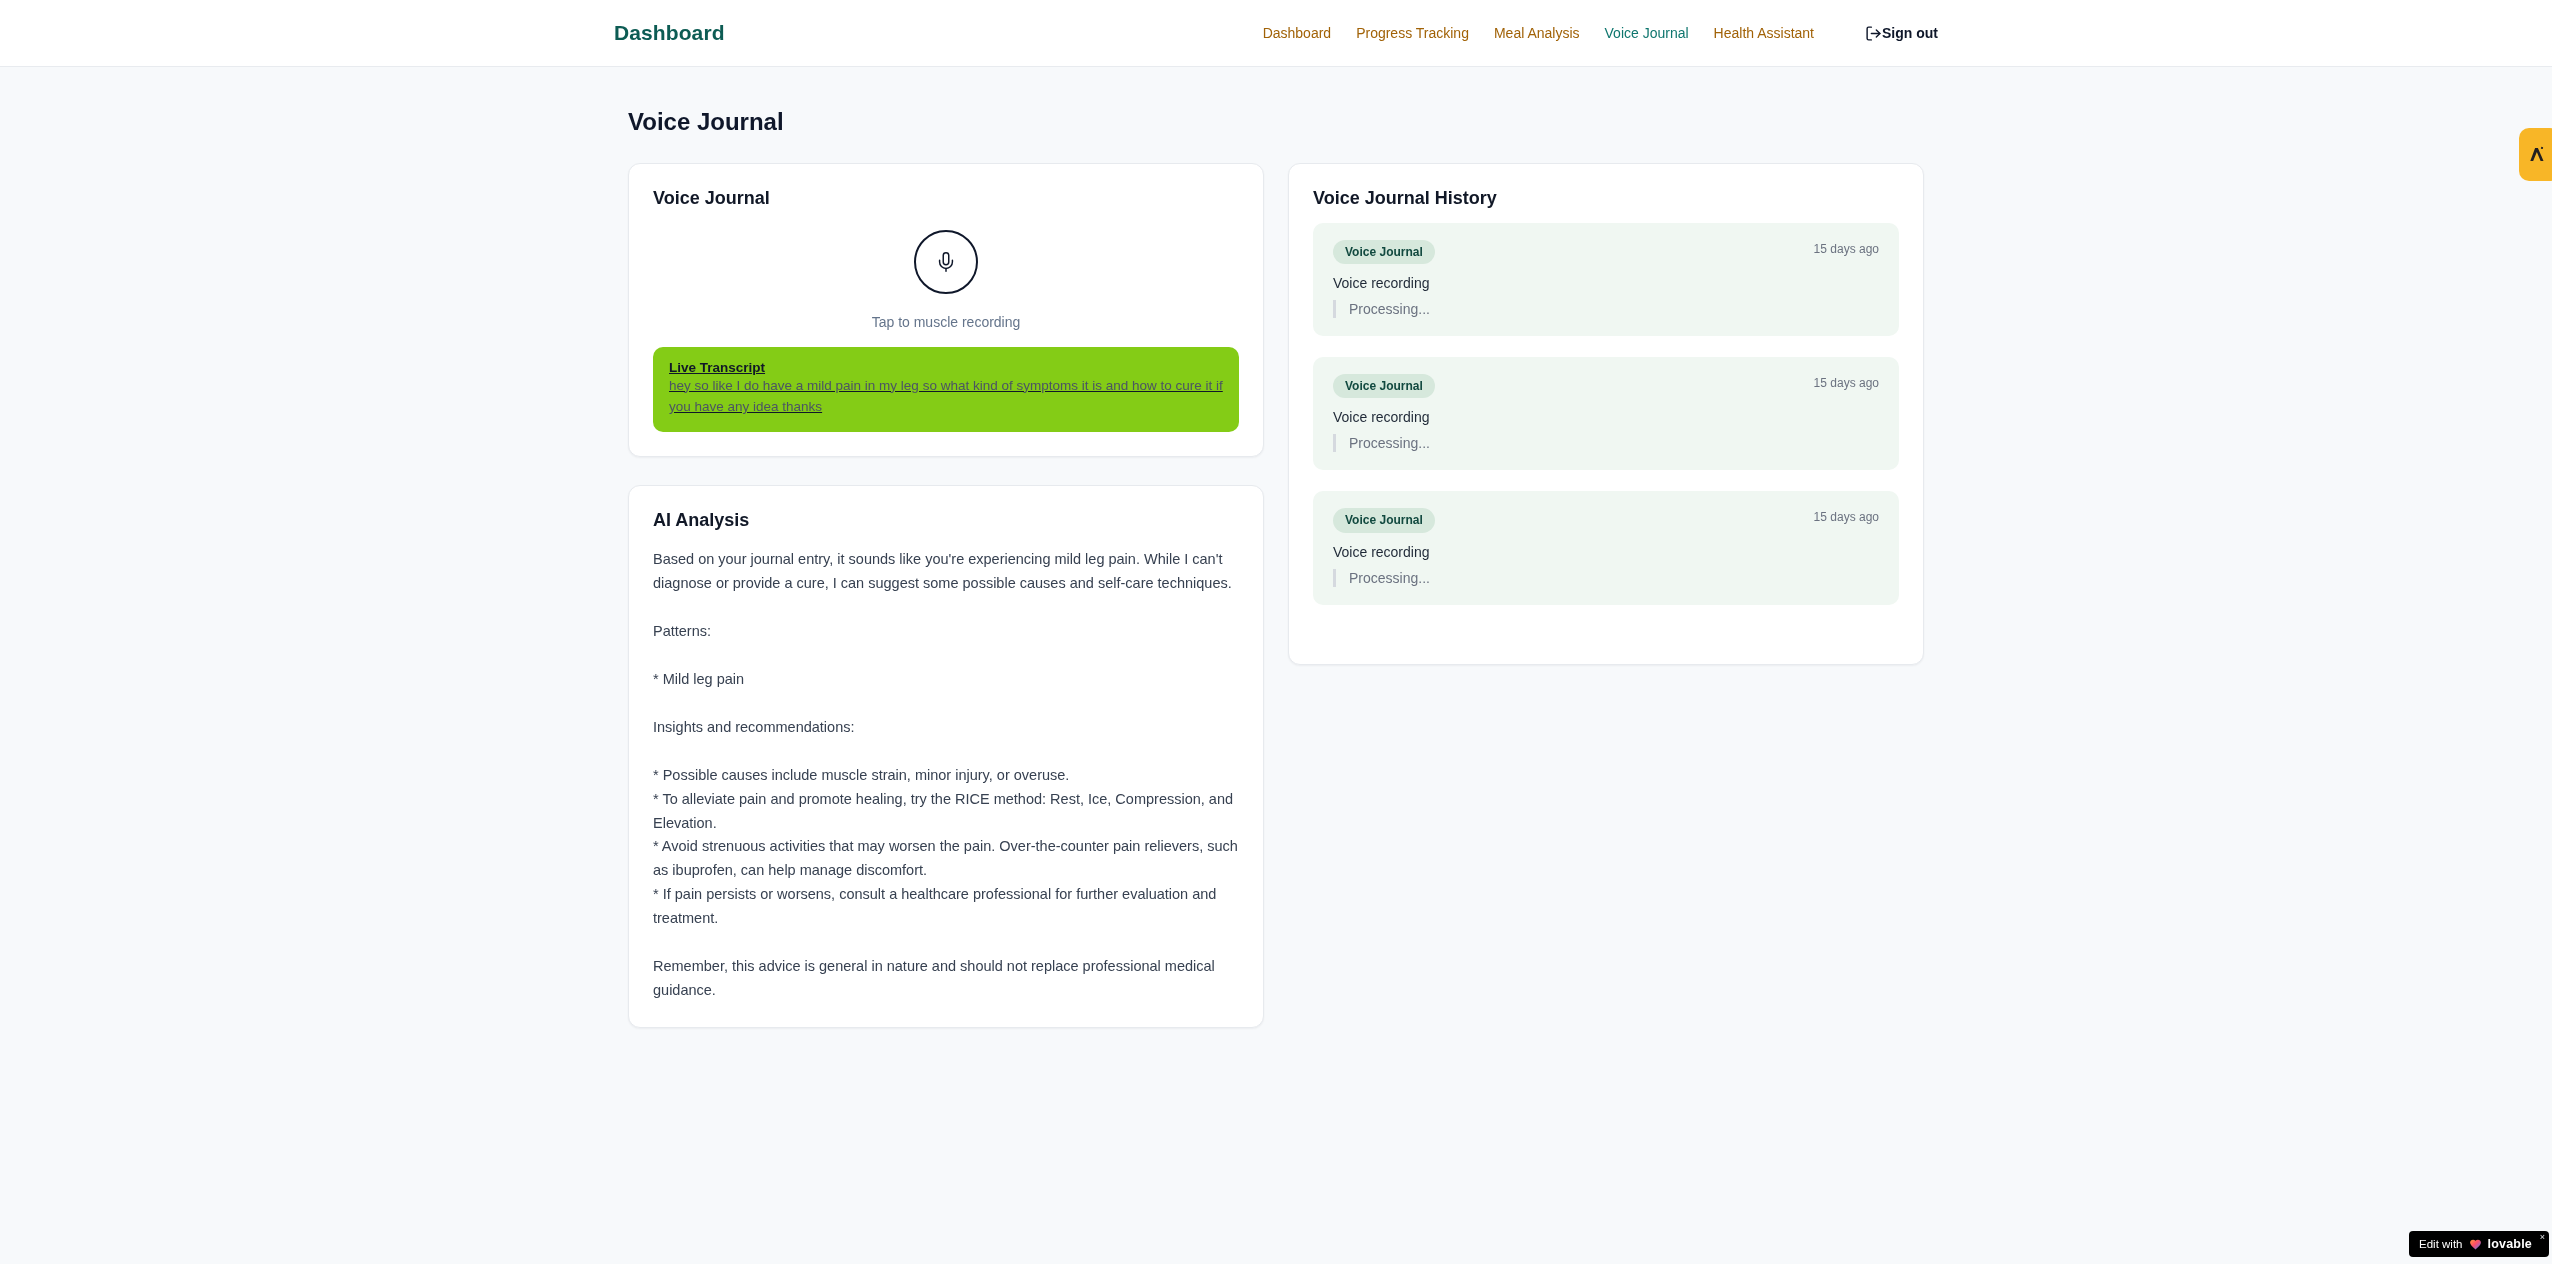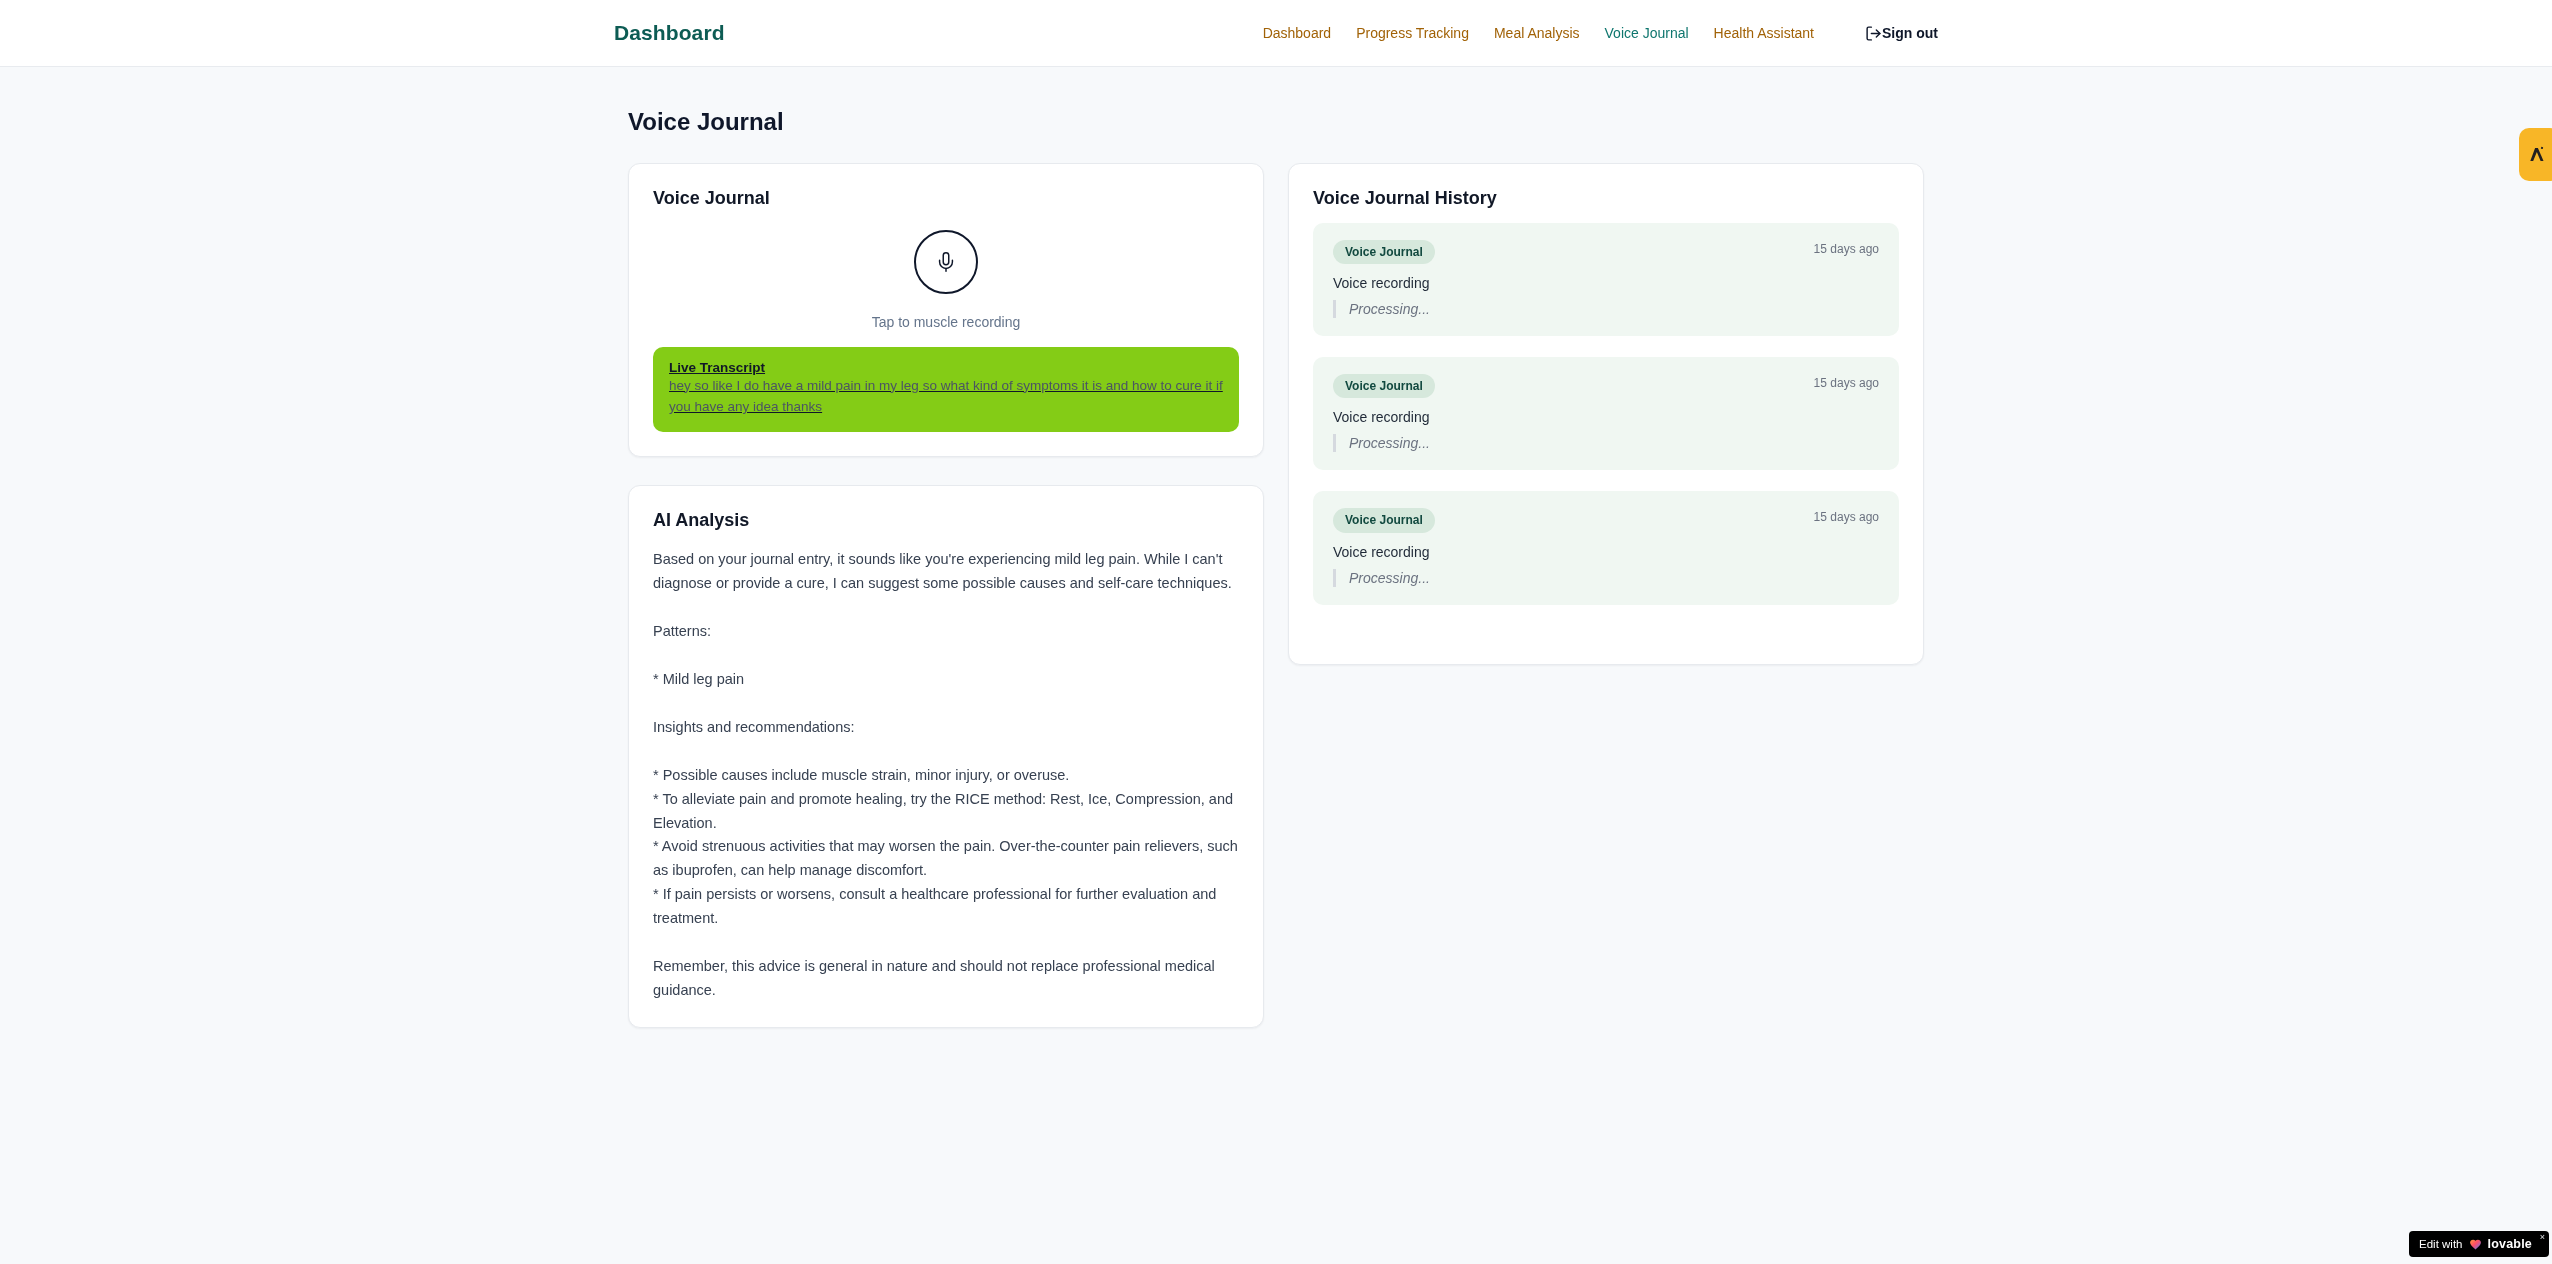--- a/index.html
+++ b/index.html
@@ -62,21 +62,21 @@
   
   .history-card { height: 502px; overflow: hidden; }
   .history-list { margin-top: 13px; }
   .history-entry { background: #f0f7f2; border-radius: 10px; padding: 17px 20px 18px; margin-bottom: 21px; cursor: pointer; }
   .entry-head { display: flex; justify-content: space-between; align-items: flex-start; }
   .badge { background: #d6e8dc; color: #11493f; font-size: 12px; font-weight: 700;
            padding: 5px 12px; border-radius: 999px; line-height: 1.2; }
   .entry-time { font-size: 12px; color: #6b7280; padding-top: 2px; }
   .entry-label { margin-top: 11px; font-size: 14px; color: #1f2937; }
   .entry-status { margin-top: 9px; border-left: 3px solid #d5d9df; padding: 1px 0 1px 13px;
-                  font-size: 14px; color: #6b7280; font-style: italic; }
+                  font-size: 14px; color: #6b7280; }
 
   
   .side-tab {
     position: absolute; right: -8px; top: 128px;
     width: 41px; height: 53px;
     background: #f8b627; border-radius: 10px;
     display: flex; align-items: center; justify-content: flex-start;
     padding-left: 7px; cursor: pointer; border: none;
   }
 

